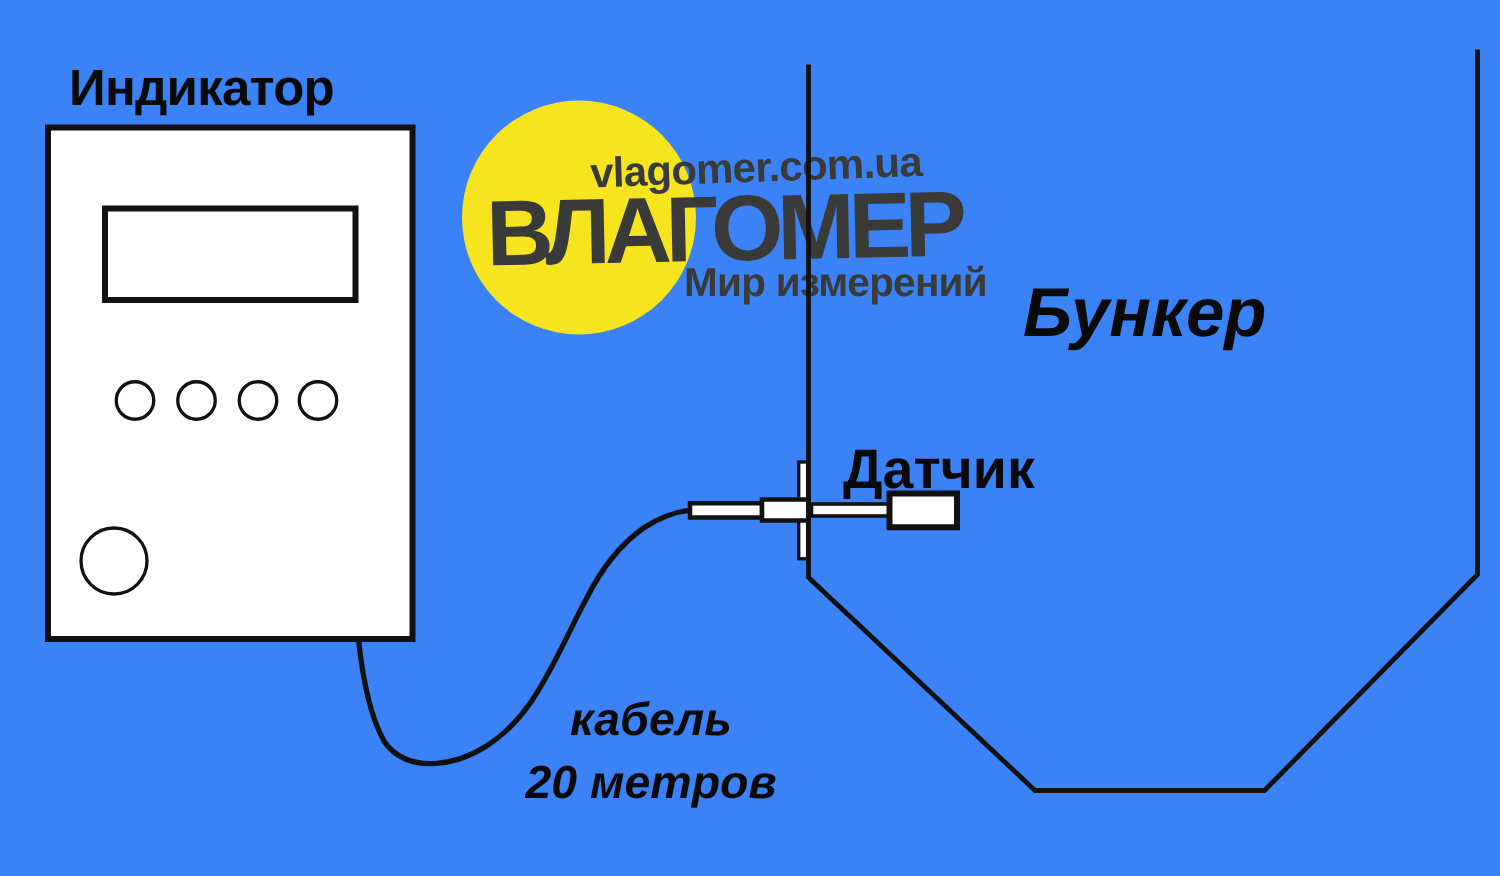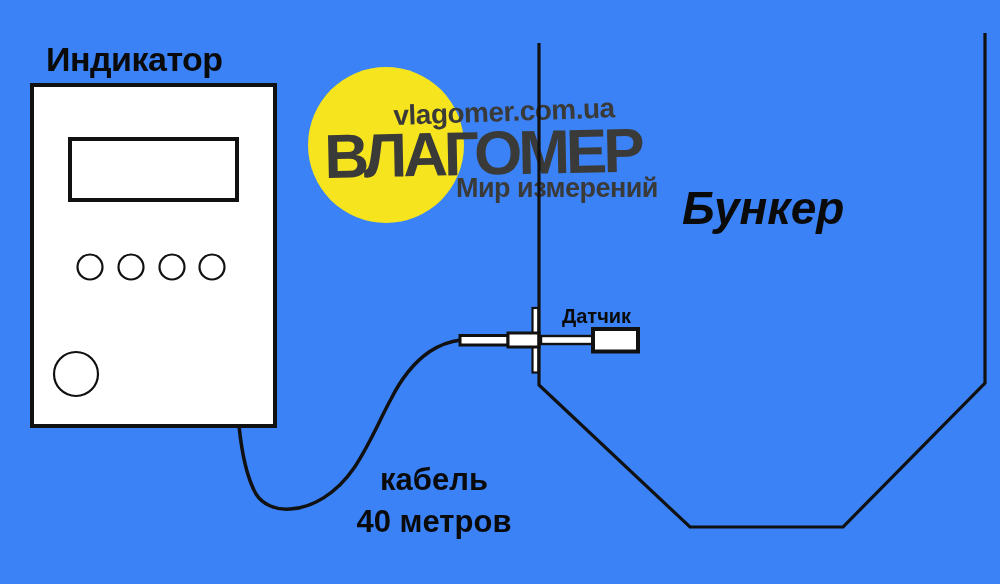--- a/index.html
+++ b/index.html
@@ -43,30 +43,30 @@
   }
   .label.bunker {
     left: 682px;
     top: 183px;
     font-size: 46px;
     font-style: italic;
   }
   .label.sensor {
     left: 562px;
     top: 293px;
-    font-size: 20px;
-    margin-top: 12px;
+    font-size: 37px;
   }
   .label.cable {
     left: 334px;
     top: 459px;
     width: 200px;
     text-align: center;
     font-size: 31px;
     line-height: 42px;
+    font-style: italic;
   }
 
   .logo-domain {
     position: absolute;
     left: 394px;
     top: 100px;
     font-size: 28px;
     font-weight: bold;
     color: #3A3A38;
     transform: rotate(-2deg);
@@ -145,21 +145,21 @@
 
     <div class="logo-domain">vlagomer.com.ua</div>
     <div class="logo-brand">ВЛАГОМЕР</div>
     <div class="logo-tagline">Мир измерений</div>
 
     <div class="label bunker">Бункер</div>
     <div class="label sensor">Датчик</div>
 
     <div class="label cable">
       <div>кабель</div>
-      <div>40 метров</div>
+      <div>20 метров</div>
     </div>
   </div>
 
   <svg class="layer walls" viewBox="0 0 1000 584">
     <polyline points="539,43 539,385 690,527 843,527 985,383 985,33" fill="none" stroke="#111111" stroke-width="3.2" stroke-linejoin="miter"></polyline>
   </svg>
 
 </div>
 
 </body></html>

